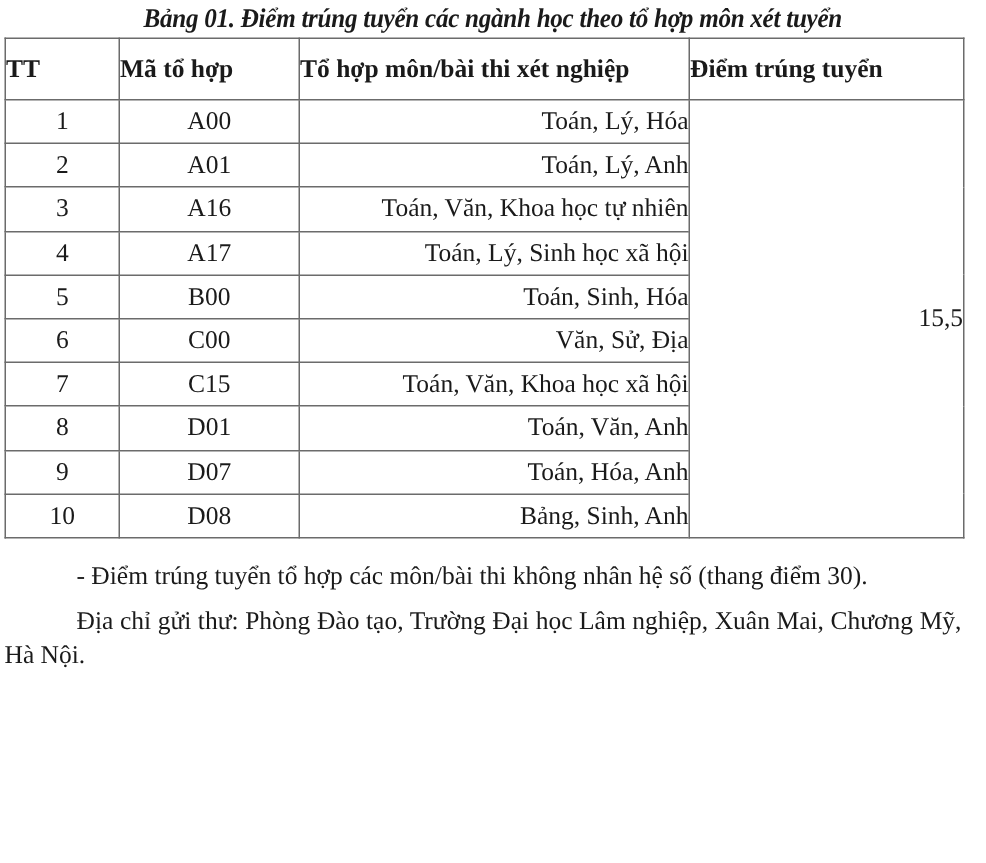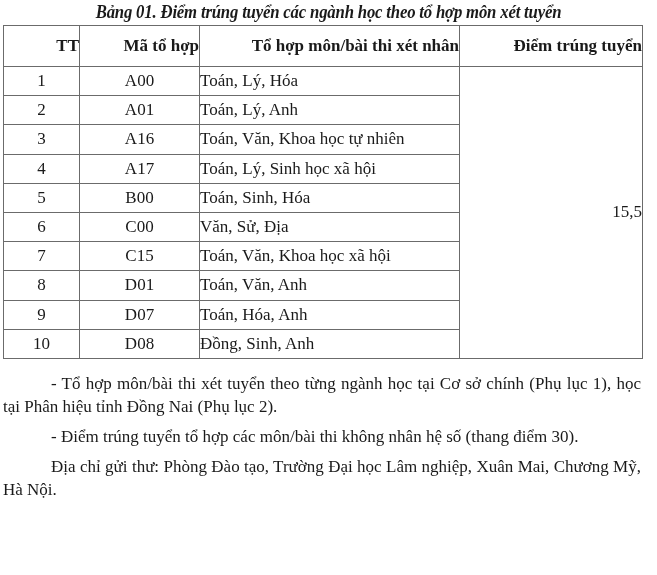--- a/index.html
+++ b/index.html
@@ -38,28 +38,28 @@
       table-layout: fixed;
       font-size: 17px;
     }
     table.scores th, table.scores td {
       border: 1.5px solid #6b6b6b;
       padding: 0;
     }
     table.scores th {
       height: 40px;
       font-weight: bold;
-      text-align: right;
+      text-align: left;
       font-size: 17px;
     }
     table.scores td {
       height: 28.2px;
     }
     td.c-tt, td.c-code { text-align: center; }
-    td.c-subjects { text-align: left; padding-left: 7px; }
+    td.c-subjects { text-align: right; padding-left: 7px; }
     td.c-score { text-align: right; vertical-align: middle; }
     col.w-tt { width: 76px; }
     col.w-code { width: 120px; }
     col.w-subj { width: 260px; }
     col.w-score { width: 183px; }
 
     .notes {
       position: absolute;
       left: 3px;
       top: 372px;
@@ -82,21 +82,21 @@
   <colgroup>
     <col class="w-tt">
       <col class="w-code">
       <col class="w-subj">
       <col class="w-score">
   </colgroup>
   <thead>
     <tr>
       <th>TT</th>
       <th>Mã tổ hợp</th>
-      <th>Tổ hợp môn/bài thi xét nhân</th>
+      <th>Tổ hợp môn/bài thi xét nghiệp</th>
       <th>Điểm trúng tuyển</th>
     </tr>
   </thead>
   <tbody>
     <tr>
       <td class="c-tt">1</td>
       <td class="c-code">A00</td>
       <td class="c-subjects">Toán, Lý, Hóa</td>
       <td class="c-score" rowspan="10">15,5</td>
     </tr>
@@ -136,22 +136,21 @@
       <td class="c-subjects">Toán, Văn, Anh</td>
     </tr>
     <tr>
       <td class="c-tt">9</td>
       <td class="c-code">D07</td>
       <td class="c-subjects">Toán, Hóa, Anh</td>
     </tr>
     <tr>
       <td class="c-tt">10</td>
       <td class="c-code">D08</td>
-      <td class="c-subjects">Đồng, Sinh, Anh</td>
+      <td class="c-subjects">Bảng, Sinh, Anh</td>
     </tr>
   </tbody>
 </table>
 
 <div class="notes">
-  <p>- Tổ hợp môn/bài thi xét tuyển theo từng ngành học tại Cơ sở chính (Phụ lục 1), học tại Phân hiệu tỉnh Đồng Nai (Phụ lục 2).</p>
   <p>- Điểm trúng tuyển tổ hợp các môn/bài thi không nhân hệ số (thang điểm 30).</p>
   <p>Địa chỉ gửi thư: Phòng Đào tạo, Trường Đại học Lâm nghiệp, Xuân Mai, Chương Mỹ, Hà Nội.</p>
 </div>
 
 </body></html>

